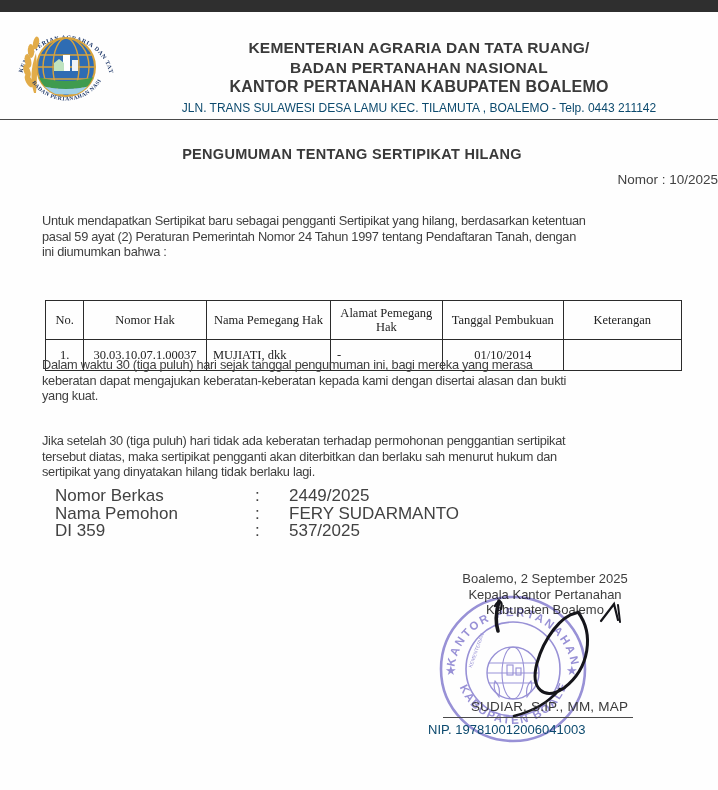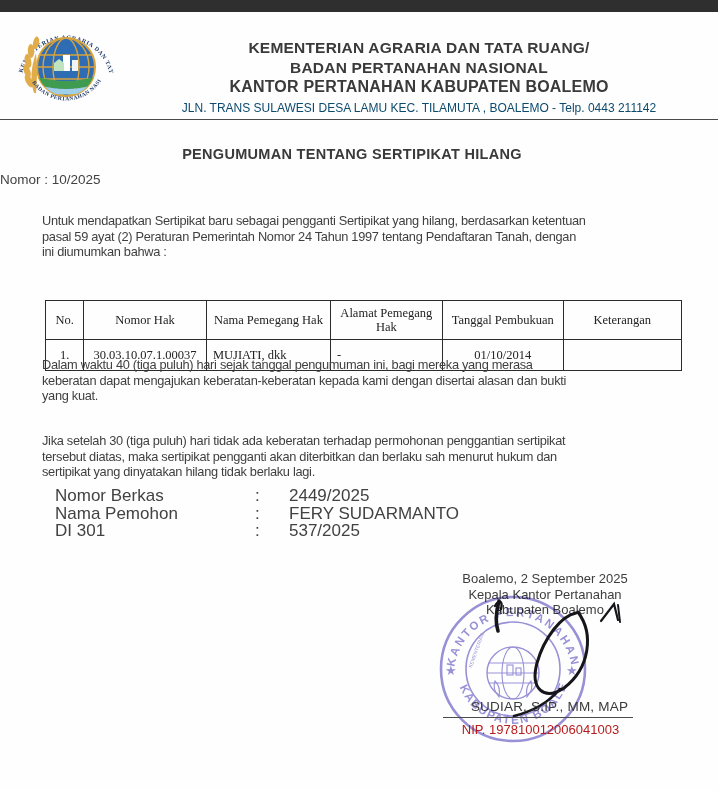--- a/index.html
+++ b/index.html
@@ -9,21 +9,21 @@
   
   .logo-wrap{position:absolute;left:14px;top:15px;width:104px;height:104px;}
   .hdr-text{position:absolute;left:128px;top:19px;width:582px;text-align:center;margin-top:19px;}
   .hdr-line-b{font-weight:bold;font-size:15.5px;line-height:19.5px;color:#3a3a3a;letter-spacing:.2px;}
   .hdr-line-3{font-size:16px;}
   .hdr-addr{font-size:12px;line-height:18px;color:#0c4a6e;margin-top:2px;}
   .rule{position:absolute;left:0;top:119px;width:718px;border-top:1.5px solid #4a4a4a;}
   
   .doc-title{position:absolute;left:0;top:146px;width:704px;text-align:center;
              font-weight:bold;font-size:14.5px;letter-spacing:.3px;color:#3a3a3a;}
-  .doc-number{position:absolute;left:0;top:172px;width:718px;text-align:left;font-size:13.5px;color:#424242;}
+  .doc-number{position:absolute;left:0;top:172px;width:718px;text-align:right;font-size:13.5px;color:#424242;}
   
   .para{position:absolute;left:42px;width:668px;font-size:12.8px;line-height:15.5px;
         letter-spacing:-0.3px;white-space:pre;color:#3f3f3f;}
   .para1{top:213px;} .para2{top:357px;} .para3{top:409px;margin-top:24px;}
   
   .tbl{position:absolute;left:45px;top:268px;width:637px;border-collapse:collapse;
        font-family:"Liberation Serif",serif;font-size:12.5px;color:#222;margin-top:32px;}
   .tbl th,.tbl td{border:1.2px solid #2b2b2b;padding:2px 6px;font-weight:normal;}
   .tbl th{height:34px;text-align:center;vertical-align:middle;line-height:14px;}
   .tbl td{height:26px;vertical-align:middle;}
@@ -32,21 +32,21 @@
   .info{position:absolute;left:55px;top:487px;font-size:17px;line-height:17.5px;color:#424242;}
   .info-row{display:flex;}
   .info-label{width:200px;}
   .info-colon{width:34px;}
   
   .sig-head{position:absolute;left:420px;top:571px;width:250px;text-align:center;
             font-size:13px;line-height:15.5px;color:#3d3d3d;}
   .sig-name{position:absolute;left:432px;top:699px;width:235px;text-align:center;
             font-size:13.5px;color:#3a3a3a;letter-spacing:.2px;}
   .sig-rule{position:absolute;left:443px;top:717px;width:190px;border-top:1.3px solid #4a4a4a;}
-  .sig-nip{position:absolute;left:428px;top:722px;width:225px;text-align:center;font-size:13px;color:#b91c1c;}
+  .sig-nip{position:absolute;left:428px;top:722px;width:225px;font-size:13px;color:#0c4a6e;}
   .stamp-wrap{position:absolute;left:437px;top:593px;width:152px;height:152px;
               mix-blend-mode:multiply;opacity:.8;}
   .ink-overlay{position:absolute;left:0;top:0;width:718px;height:790px;pointer-events:none;}
 </style>
 </head>
 <body>
 
 <div class="page">
   <div class="top-bar"></div>
 
@@ -130,40 +130,40 @@
         <td class="c">1.</td>
         <td class="c">30.03.10.07.1.00037</td>
         <td class="l">MUJIATI, dkk</td>
         <td class="l">-</td>
         <td class="c">01/10/2014</td>
         <td class="c"></td>
       </tr>
     </tbody>
   </table>
 
-  <div class="para para2">Dalam waktu 40 (tiga puluh) hari sejak tanggal pengumuman ini, bagi mereka yang merasa
+  <div class="para para2">Dalam waktu 30 (tiga puluh) hari sejak tanggal pengumuman ini, bagi mereka yang merasa
 keberatan dapat mengajukan keberatan-keberatan kepada kami dengan disertai alasan dan bukti
 yang kuat.</div>
   <div class="para para3">Jika setelah 30 (tiga puluh) hari tidak ada keberatan terhadap permohonan penggantian sertipikat
 tersebut diatas, maka sertipikat pengganti akan diterbitkan dan berlaku sah menurut hukum dan
 sertipikat yang dinyatakan hilang tidak berlaku lagi.</div>
 
   <div class="info">
     <div class="info-row">
       <span class="info-label">Nomor Berkas</span>
       <span class="info-colon">:</span>
       <span>2449/2025</span>
     </div>
     <div class="info-row">
       <span class="info-label">Nama Pemohon</span>
       <span class="info-colon">:</span>
       <span>FERY SUDARMANTO</span>
     </div>
     <div class="info-row">
-      <span class="info-label">DI 301</span>
+      <span class="info-label">DI 359</span>
       <span class="info-colon">:</span>
       <span>537/2025</span>
     </div>
   </div>
 
   <div class="sig-head">
     <div>Boalemo, 2 September 2025</div>
     <div>Kepala Kantor Pertanahan</div>
     <div>Kabupaten Boalemo</div>
   </div>

